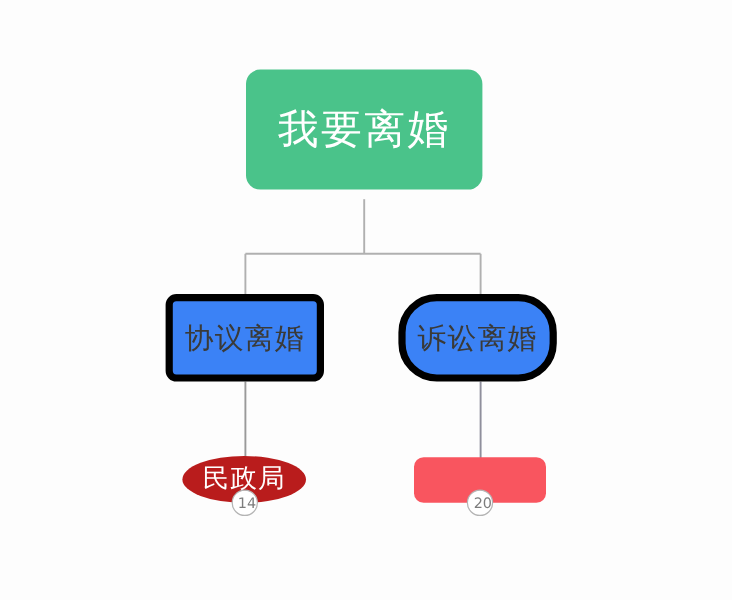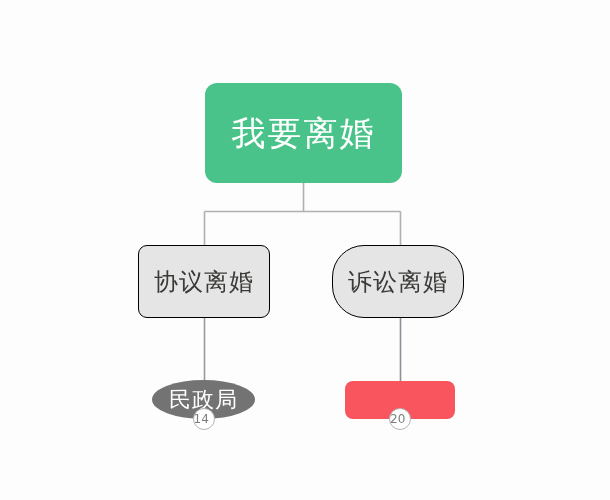--- a/index.html
+++ b/index.html
@@ -35,51 +35,51 @@
     display: flex;
     align-items: center;
     justify-content: center;
     text-align: center;
     line-height: 1;
   }
 
   
   .node-root {
     left: 205px;
-    top: 83px;
+    top: 58px;
     width: 197px;
     height: 100px;
     background: #4ac38a;
     border-radius: 12px;
     color: #ffffff;
     font-size: 34px;
     letter-spacing: 2px;
   }
 
   
   .node-box {
     width: 132px;
     height: 73px;
-    background: #e5e5e5;
-    border: 1px solid #000000;
+    background: #3b82f6;
+    border: 6px solid #000000;
     border-radius: 9px;
     color: #3a3a38;
     font-size: 24px;
     letter-spacing: 1px;
   }
   .node-box-left  { left: 138px; top: 245px; }
   .node-box-right { left: 332px; top: 245px; border-radius: 32px; }
 
   
   .node-ellipse {
     left: 152px;
     top: 380px;
     width: 103px;
     height: 39px;
-    background: #737373;
+    background: #b91c1c;
     border-radius: 50% / 50%;
     color: #ffffff;
     font-size: 22px;
     letter-spacing: 1px;
   }
 
   
   .node-pill {
     left: 345px;
     top: 381px;
@@ -100,21 +100,21 @@
     transform: translateX(-50%);
     width: 22px;
     height: 22px;
     box-sizing: border-box;
     border-radius: 50%;
     background: #ffffff;
     border: 1px solid #b4b4b4;
     color: #7d7d7d;
     font-size: 12px;
     line-height: 20px;
-    text-align: left;
+    text-align: right;
     letter-spacing: 0;
   }
 </style>
 </head>
 <body>
 
 <div id="canvas">
 
   <svg id="edges" viewBox="0 0 610 500" width="610" height="500" xmlns="http://www.w3.org/2000/svg">
 

